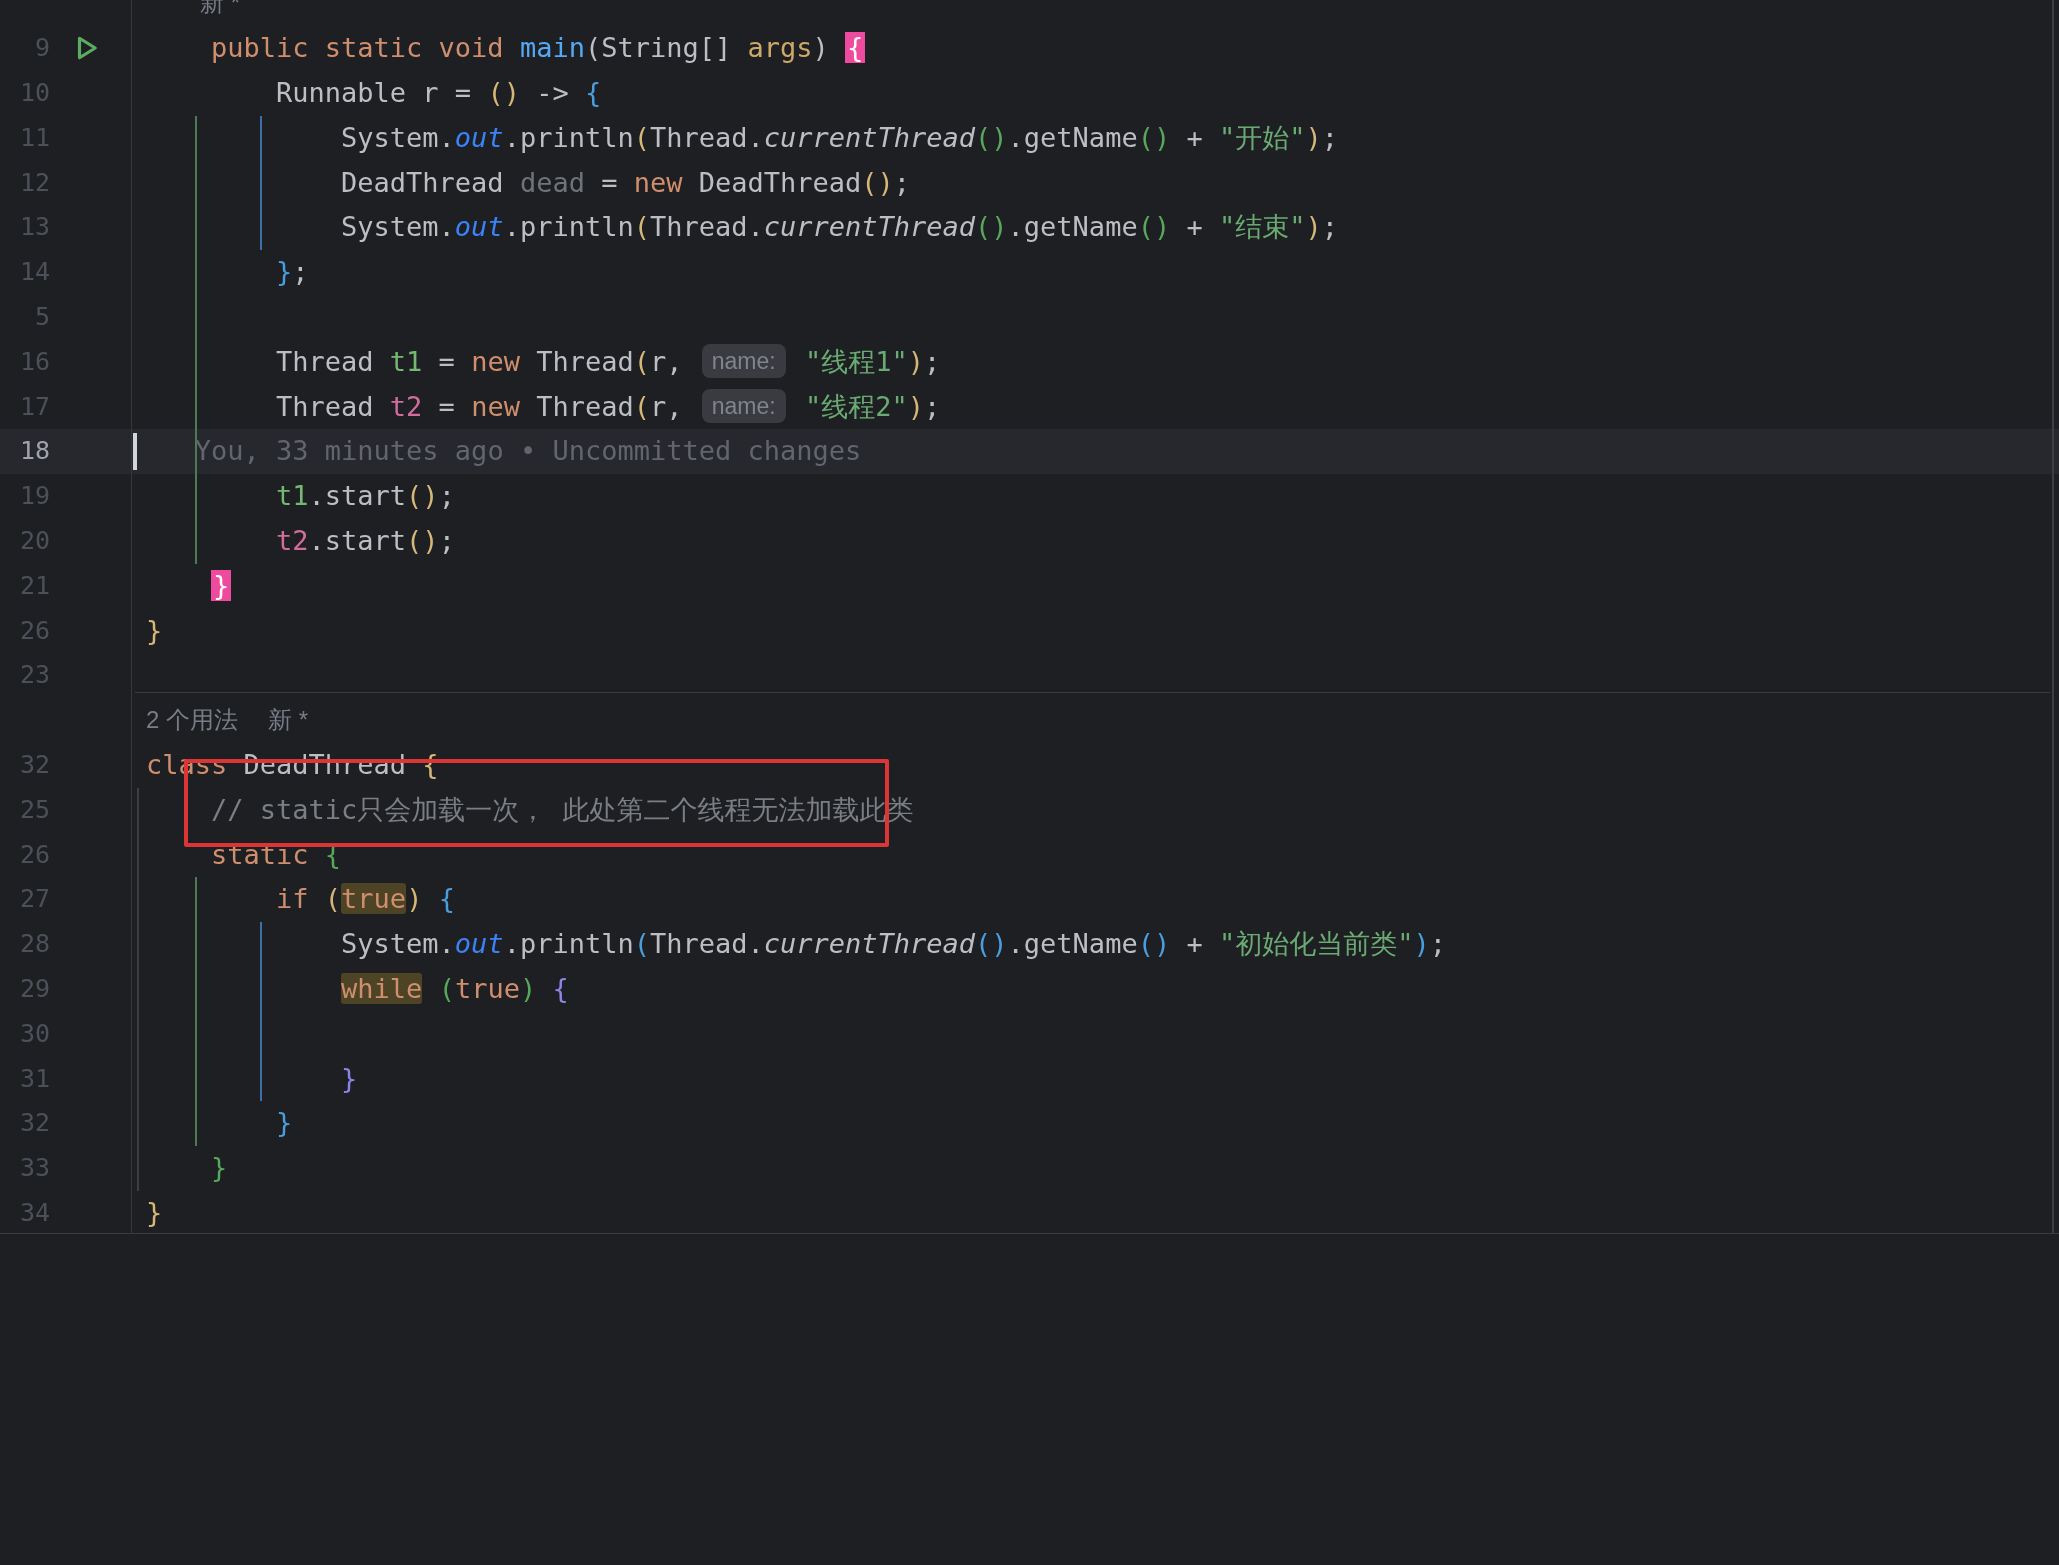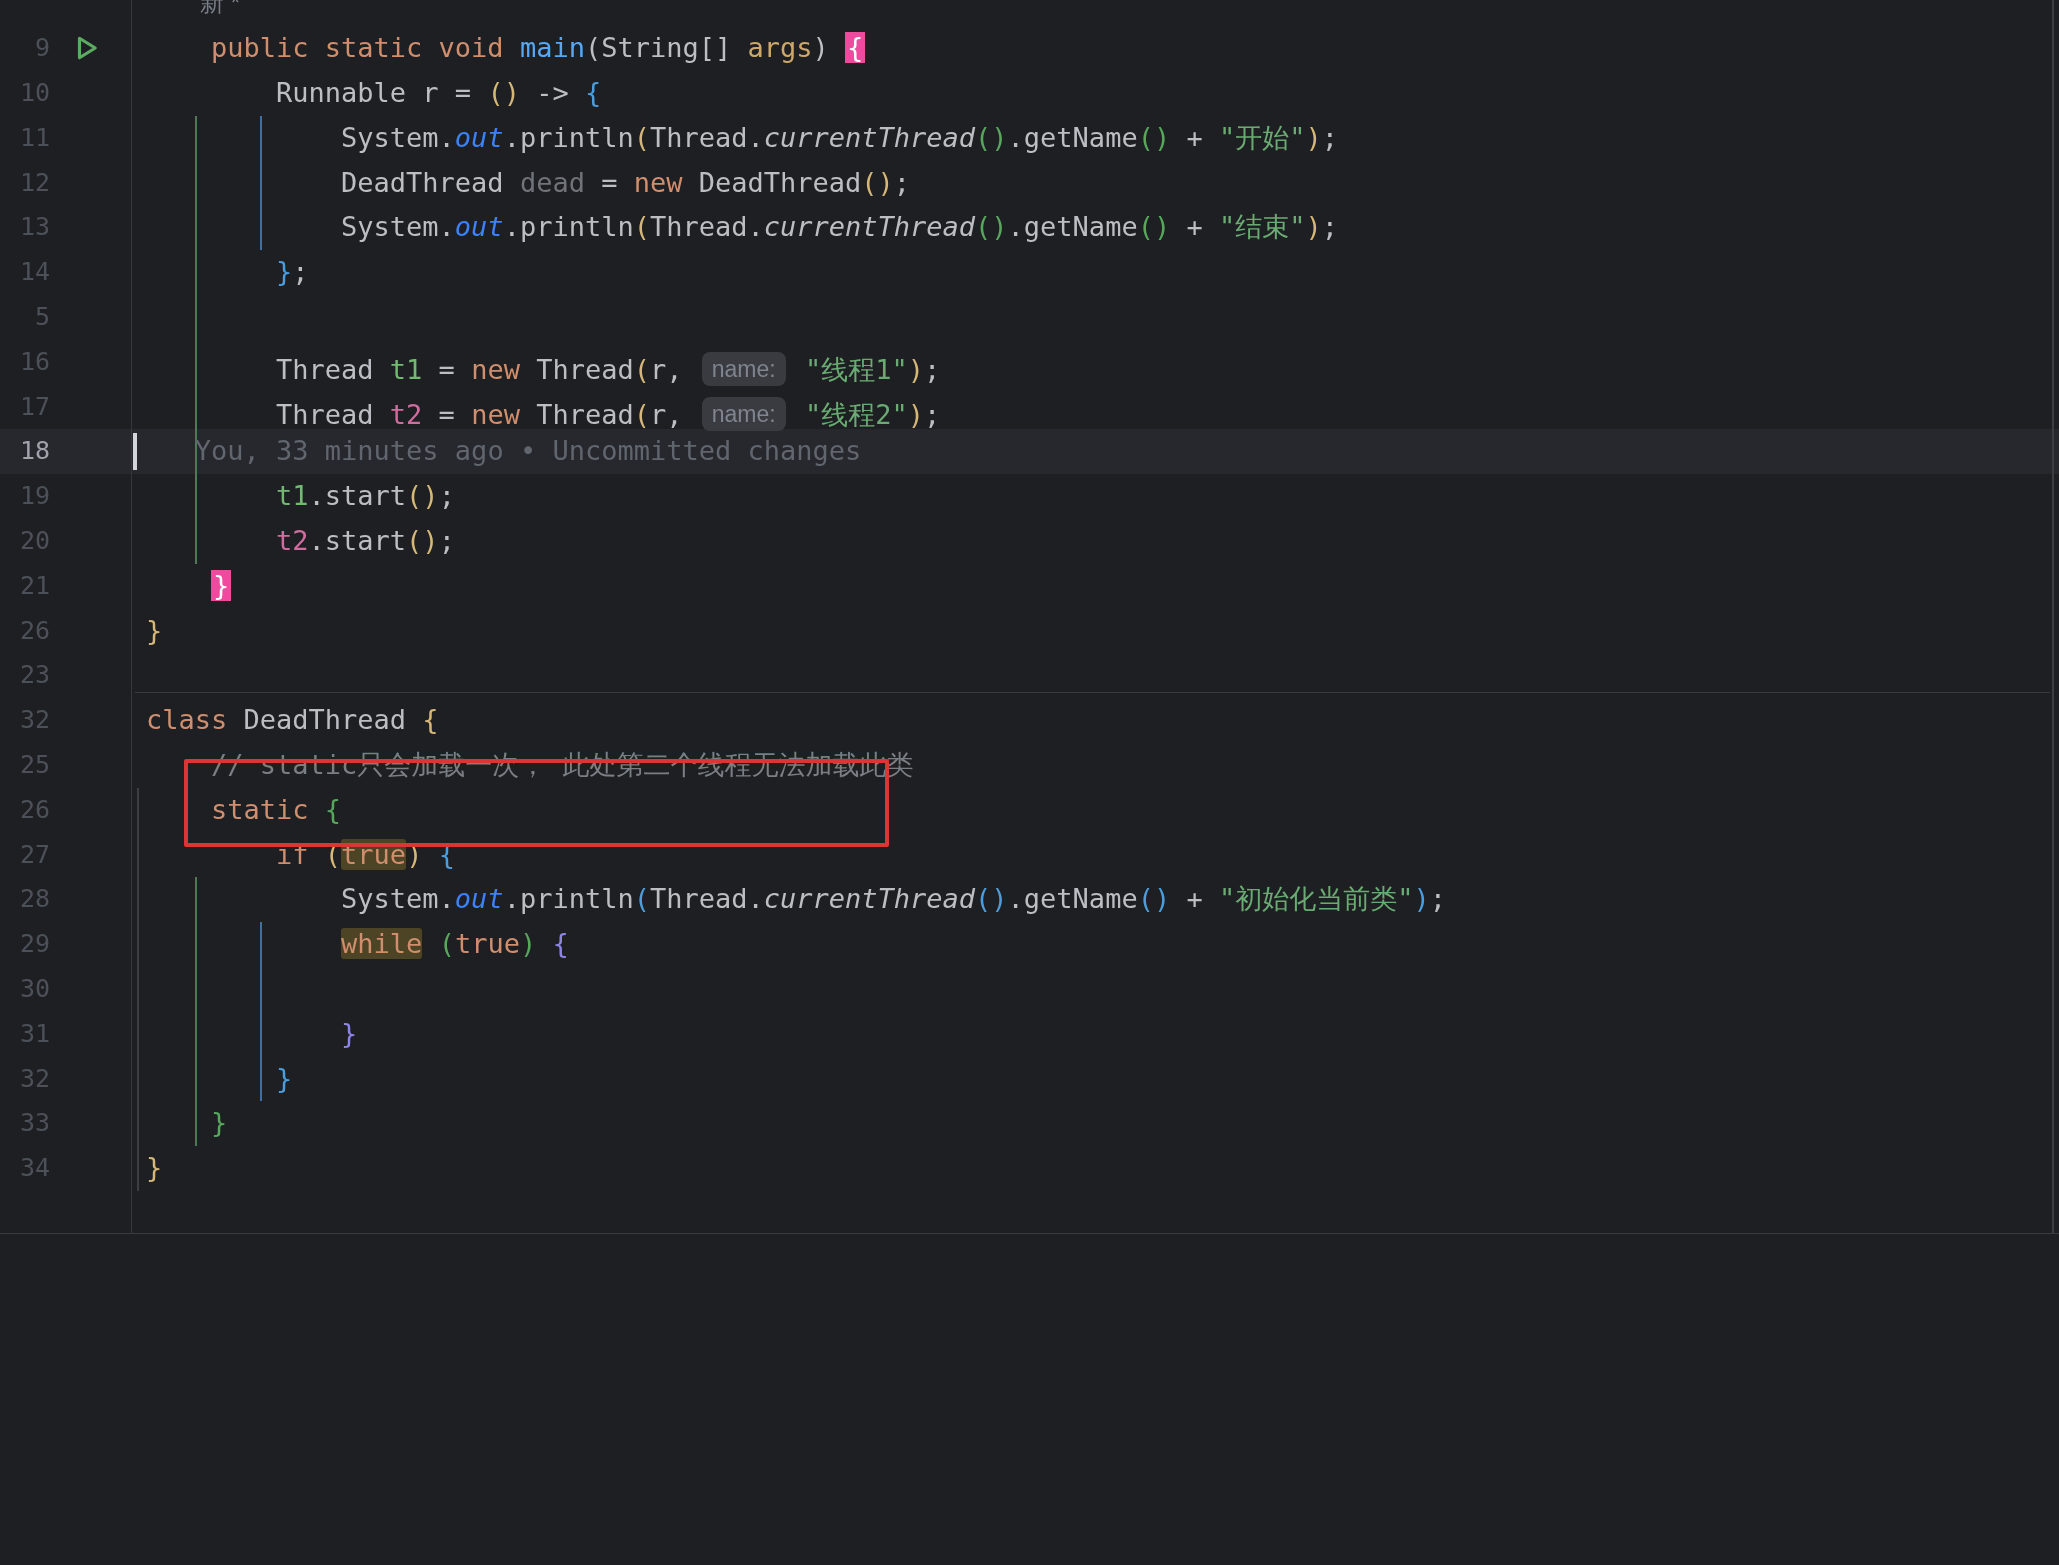--- a/index.html
+++ b/index.html
@@ -35,21 +35,21 @@
   .stm{color:#bcbec4;font-style:italic}
   .str{color:#6aab73}.cmt{color:#7a7e85}
   .v1{color:#74b874}.v2{color:#d16d9e}
   .pY{color:#d5b778}.pB{color:#4a9edd}.pG{color:#57a85c}.pP{color:#8d84e8}
   .mb{color:#ffffff;background:#ee4b9e;padding:0 2px;}
   .hl{background:#4d4426;border-radius:3px;}
   .blame{color:#61656d;}
   .chip{
     display:inline-block;font-family:"Liberation Sans",sans-serif;
     font-size:23px;line-height:1.15;background:#393b40;color:#7f848e;
-    border-radius:8px;padding:4px 10px;margin:12px 3px;vertical-align:2px;
+    border-radius:8px;padding:4px 10px;margin:4px 3px;vertical-align:2px;
   }
   .caret{position:absolute;left:133px;top:4px;width:4px;height:37px;background:#d2d5da;z-index:4;}
   .method-sep{position:absolute;left:135px;width:1915px;height:1px;background:#393b40;bottom:5px;}
   #gutter-divider{position:absolute;left:131px;top:0;width:1px;height:1233px;background:#35373b;z-index:3;}
   .guide{position:absolute;width:1.6px;z-index:1;}
   #annotation-box{
     position:absolute;left:184px;top:759px;width:697px;height:80px;
     border:4px solid #dc3535;z-index:5;border-radius:2px;
   }
   #editor-scrollbar{position:absolute;left:2052px;top:0;width:2px;height:1233px;background:#3c3e42;}
@@ -152,20 +152,24 @@
           <span class="ln">26</span>
         </div>
         <div class="codeline"><span class="pY">}</span></div>
       </div>
       <div class="row">
         <div class="gut">
           <span class="ln">23</span>
         </div>
         <div class="codeline"></div>
         <div class="method-sep"></div>
+      </div>
+      <div class="row">
+        <div class="gut"></div>
+        <div class="codeline hintrow"><span class="hint">2 个用法</span><span class="hint">新 *</span></div>
       </div>
       <div class="row">
         <div class="gut">
           <span class="ln">32</span>
         </div>
         <div class="codeline"><span class="kw">class </span><span class="txt">DeadThread </span><span class="pY">{</span></div>
       </div>
       <div class="row">
         <div class="gut">
           <span class="ln">25</span>

